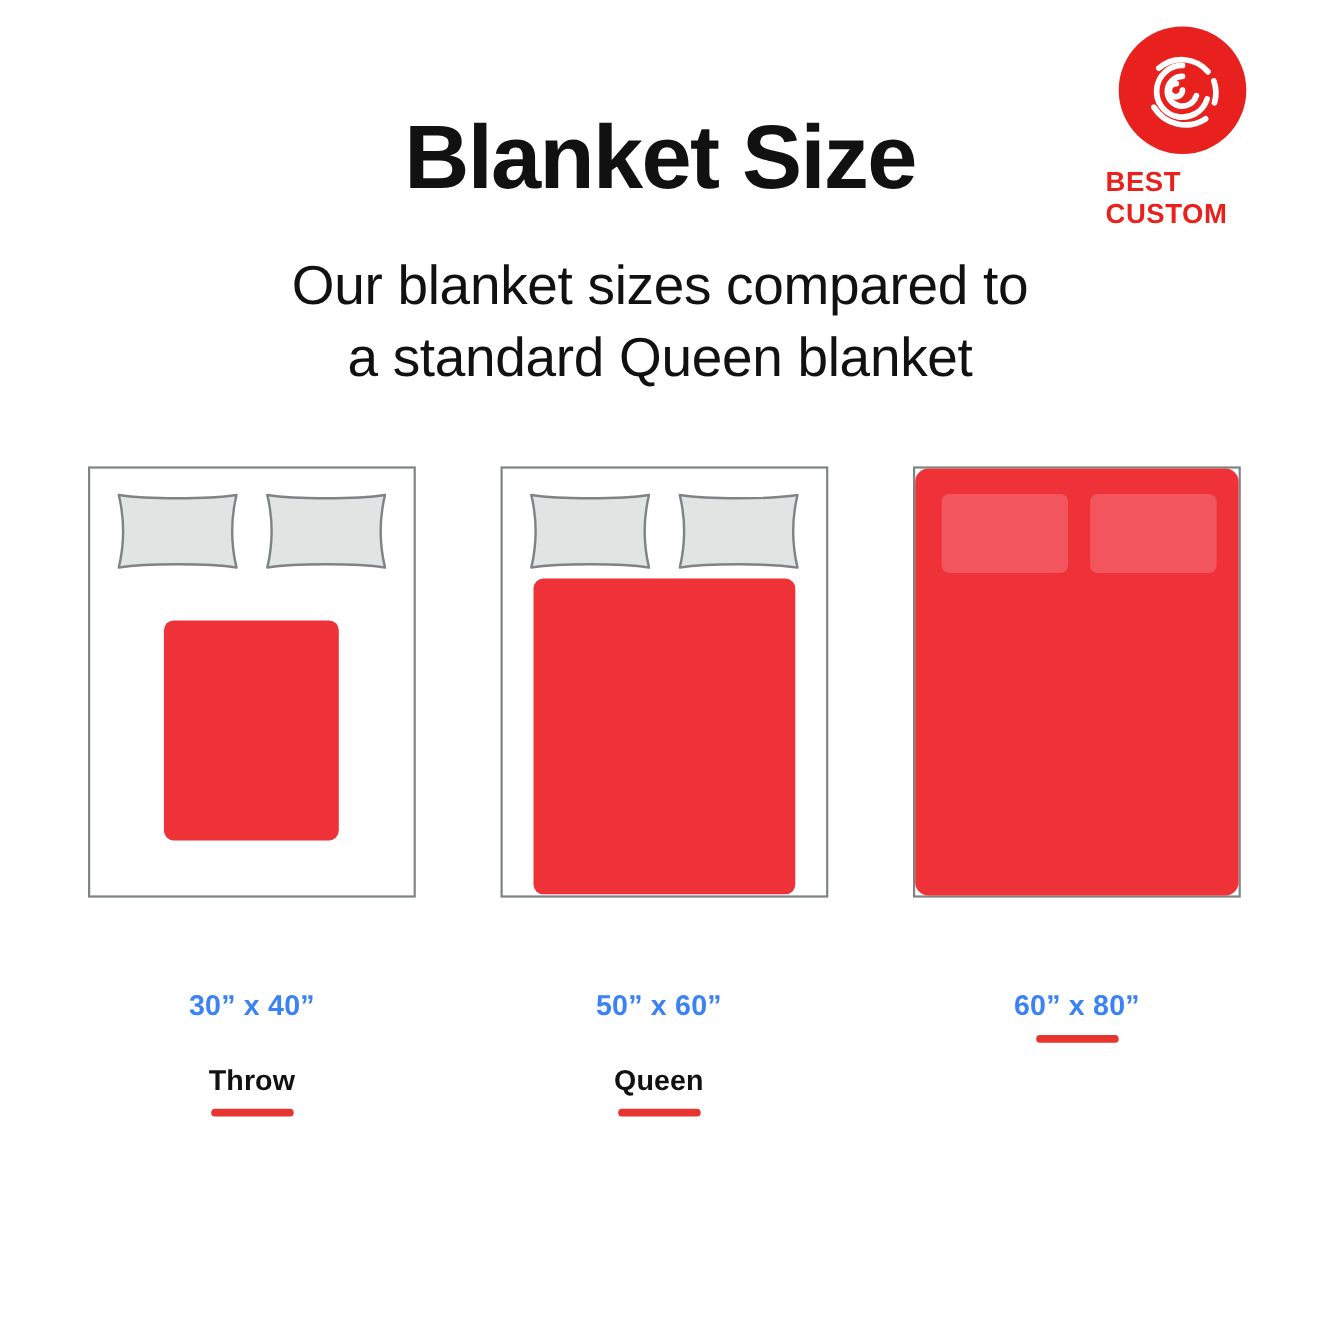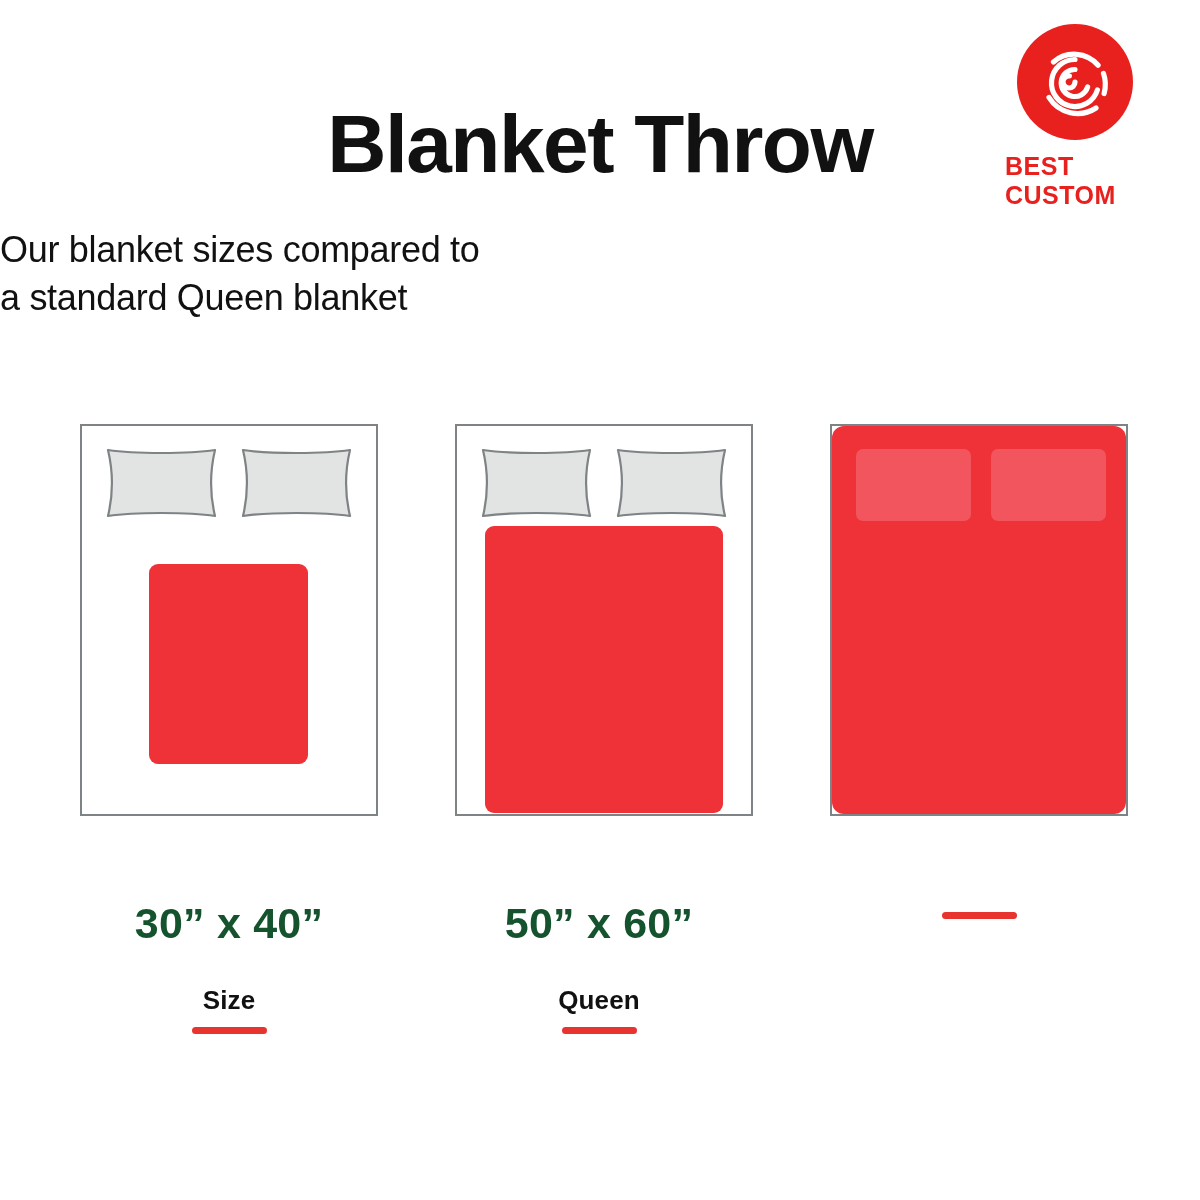--- a/index.html
+++ b/index.html
@@ -55,21 +55,22 @@
     color: #111111;
     letter-spacing: -1.5px;
     line-height: 1;
     font-family: "Liberation Sans", sans-serif;
   }
   #page-subtitle {
     position: absolute;
     top: 226px;
     left: 0;
     width: 1200px;
-    font-size: 36px;
+    text-align: center;
+    font-size: 50px;
     font-weight: 300;
     color: #111111;
     line-height: 1.32;
     letter-spacing: -0.3px;
     font-family: "Liberation Sans", sans-serif;
   }
   #page-subtitle .sub-line { display: block; }
 
   
   #beds-row {
@@ -157,23 +158,23 @@
     position: absolute;
     top: 0;
     width: 298px;
     text-align: center;
   }
   .caption-group.cap-0 { left: 80px; }
   .caption-group.cap-1 { left: 450px; }
   .caption-group.cap-2 { left: 830px; }
 
   .dimension {
-    font-size: 43px;
-    font-weight: bold;
-    color: #14532d;
+    font-size: 26px;
+    font-weight: bold;
+    color: #3b82f6;
     letter-spacing: 0.2px;
     line-height: 1.1;
     font-family: "Liberation Sans", sans-serif;
   }
   .size-name {
     margin-top: 39px;
     font-size: 26px;
     font-weight: bold;
     color: #111111;
     letter-spacing: 0.1px;
@@ -201,21 +202,21 @@
         <path d="M60 37.5 a23.5 23.5 0 1 0 22.4 30.5"></path>
         <path d="M38.5 40 a31.5 31.5 0 0 1 44.6 3.2"></path>
         <path d="M34 75.5 a33.5 33.5 0 0 0 47 10.5"></path>
         <path d="M88.5 51.5 a33.5 33.5 0 0 1 0.6 20"></path>
       </g>
     </svg>
   </div>
   <div class="logo-wordmark">BEST CUSTOM</div>
 </div>
 
-<div id="page-title">Blanket Throw</div>
+<div id="page-title">Blanket Size</div>
 
 <div id="page-subtitle">
   <span class="sub-line">Our blanket sizes compared to</span>
   <span class="sub-line">a standard Queen blanket</span>
 </div>
 
 <div id="beds-row">
 
   <div class="bed-card card-0">
     <div class="mattress"></div>
@@ -254,27 +255,28 @@
       <div class="pillow-overlay right"></div>
     </div>
   </div>
 
 </div>
 
 <div id="captions-row">
 
   <div class="caption-group cap-0">
     <div class="dimension">30” x 40”</div>
-    <div class="size-name">Size</div>
+    <div class="size-name">Throw</div>
     <div class="underline-bar"></div>
   </div>
 
   <div class="caption-group cap-1">
     <div class="dimension">50” x 60”</div>
     <div class="size-name">Queen</div>
     <div class="underline-bar"></div>
   </div>
 
   <div class="caption-group cap-2">
+    <div class="dimension">60” x 80”</div>
     <div class="underline-bar"></div>
   </div>
 
 </div>
 
 </body></html>

